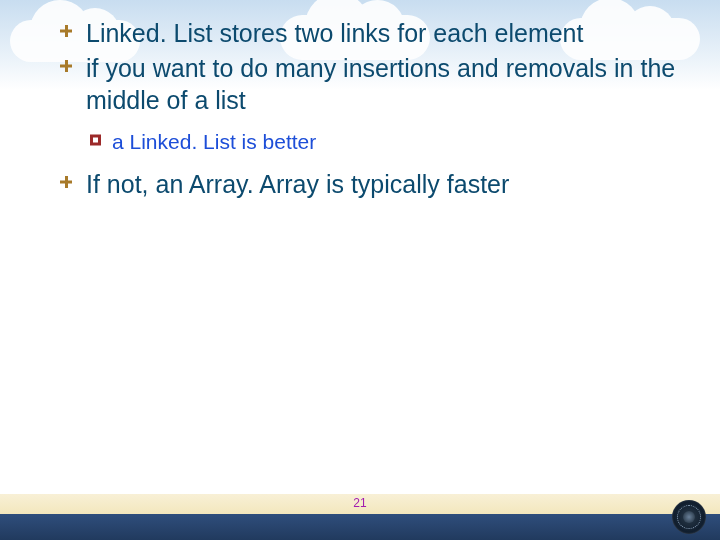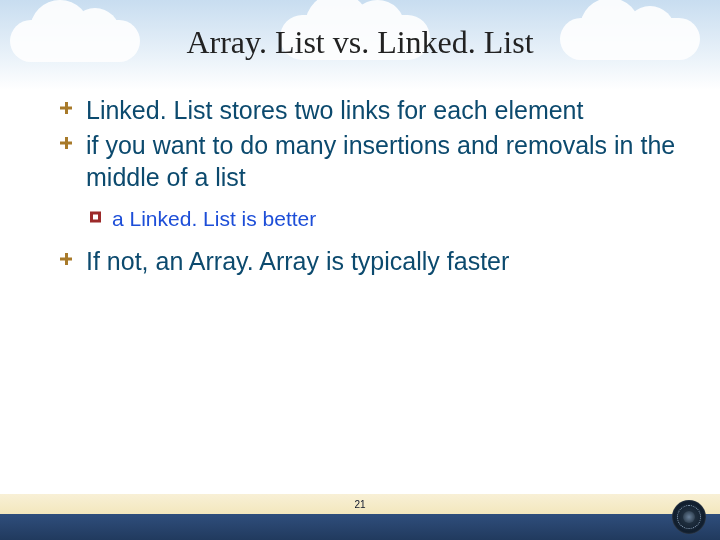--- a/index.html
+++ b/index.html
@@ -117,22 +117,22 @@
   .foot-bot {
     height: 26px;
     background: linear-gradient(to bottom, #2f4e7c 0%, #213a5e 100%);
     position: relative;
   }
   .page-num {
     position: absolute;
     left: 50%;
     transform: translateX(-50%);
     bottom: 30px;
-    font-size: 10px;
-    color: #0f172a;
+    font-size: 12px;
+    color: #a21caf;
     font-weight: 500;
     z-index: 2;
   }
   .seal {
     position: absolute;
     right: 14px;
     bottom: 6px;
     width: 34px;
     height: 34px;
     border-radius: 50%;
@@ -158,21 +158,20 @@
 </head>
 <body>
 
 <div class="sky">
   <div class="cloud cloud1"></div>
   <div class="cloud cloud2"></div>
   <div class="cloud cloud3"></div>
 </div>
 
 <div class="slide">
-  <h1 class="title">Array. List vs. Linked. List</h1>
   <ul class="main">
     <li>Linked. List stores two links for each element</li>
     <li>if you want to do many insertions and removals in the middle of a list</li>
   </ul>
   <ul class="sub">
     <li>a Linked. List is better</li>
   </ul>
   <ul class="main">
     <li>If not, an Array. Array is typically faster</li>
   </ul>

